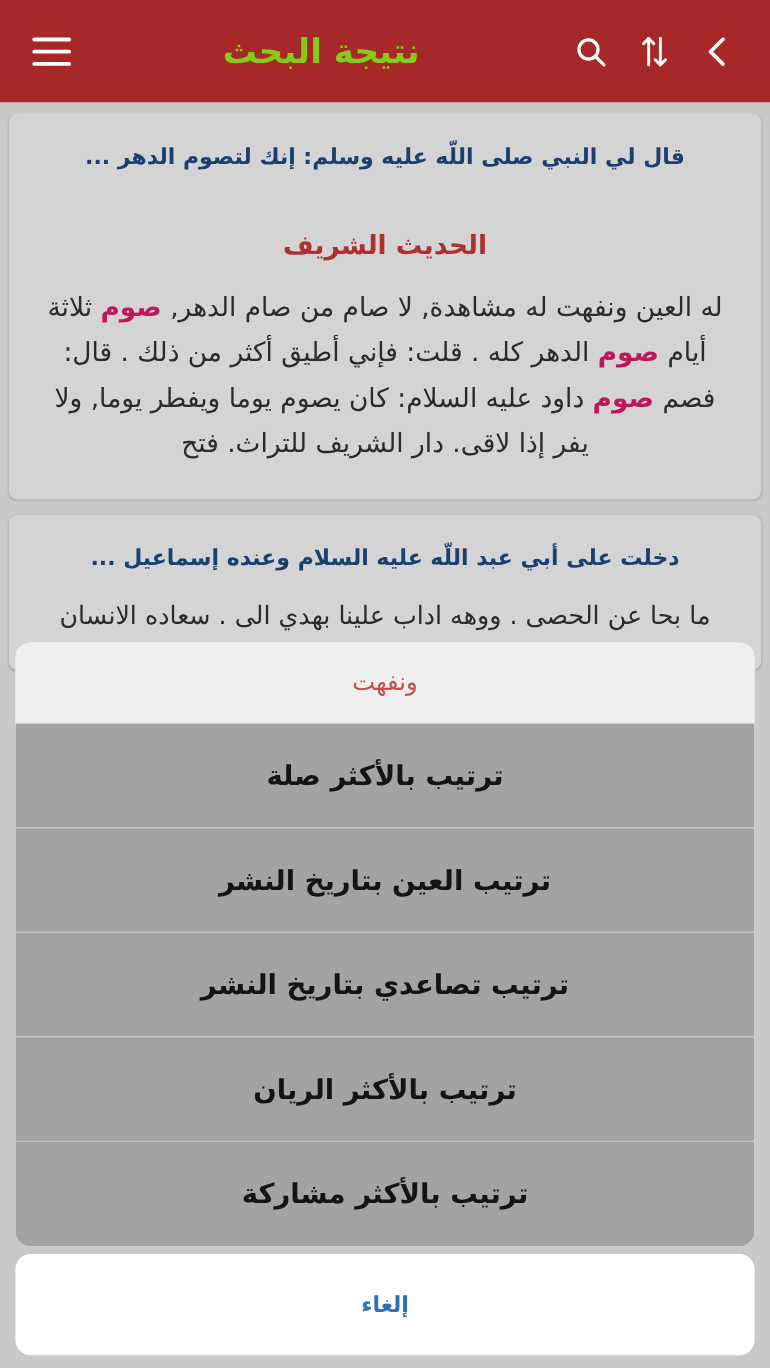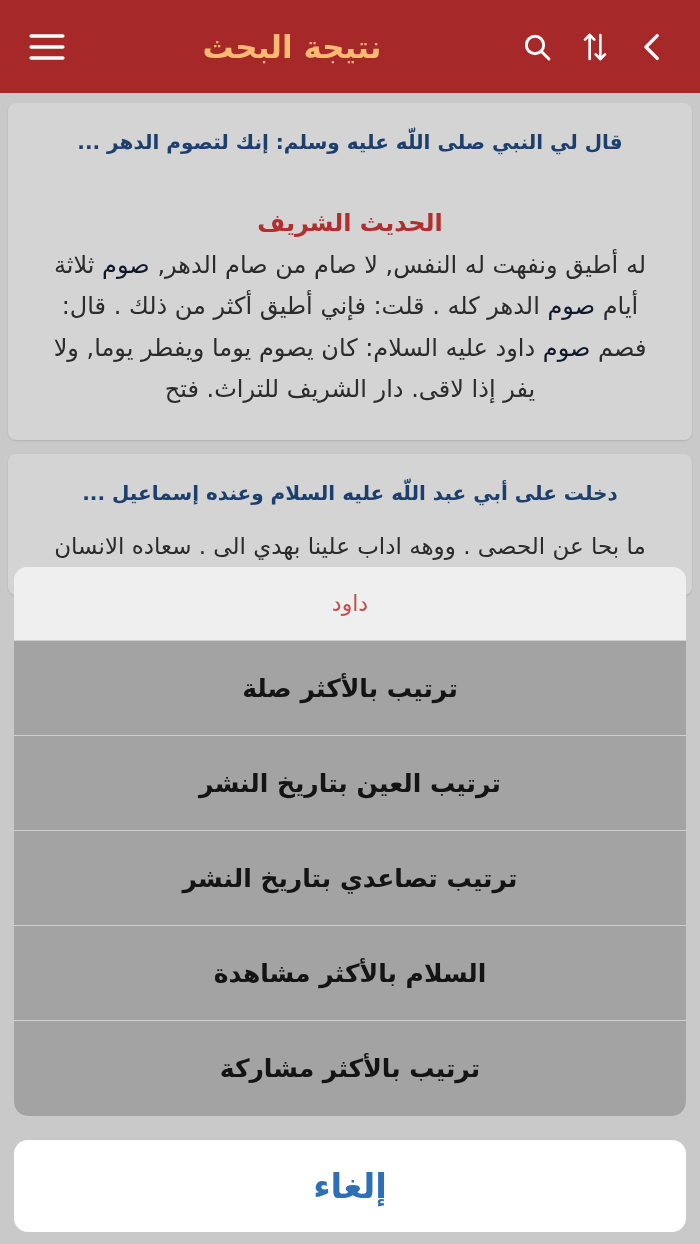--- a/index.html
+++ b/index.html
@@ -24,21 +24,21 @@
     background: #a62828;
     display: flex;
     align-items: center;
     padding: 0 18px;
     position: relative;
     z-index: 5;
   }
   .appbar .title {
     flex: 1;
     text-align: center;
-    color: #fdba74;
+    color: #84cc16;
     font-size: 31px;
     font-weight: bold;
     letter-spacing: 0px;
   }
   .icon-btn {
     width: 58px;
     height: 58px;
     display: flex;
     align-items: center;
     justify-content: center;
@@ -69,29 +69,29 @@
     font-weight: bold;
     text-align: center;
     line-height: 1.5;
     margin-bottom: 52px;
   }
   .section-label {
     color: #b03030;
     font-size: 24px;
     font-weight: bold;
     text-align: center;
-    margin-bottom: 8px;
+    margin-bottom: 22px;
   }
   .body-text {
     color: #2b2b2b;
     font-size: 24px;
     line-height: 1.72;
     text-align: center;
   }
-  .body-text b { font-weight: normal; color: #0f172a; }
+  .body-text b { font-weight: bold; color: #be185d; }
 
   .card2 .card-title { margin-bottom: 20px; }
 
   
   .dim {
     position: absolute;
     inset: 0;
     background: rgba(0,0,0,0.0);
     z-index: 10;
   }
@@ -120,28 +120,28 @@
   }
   .sheet-row:last-child { border-bottom: none; }
   .sheet-header {
     height: 74px;
     background: #efefef;
     color: #c0504d;
     font-size: 22px;
     font-weight: normal;
   }
   .sheet-cancel {
-    margin-top: 24px;
+    margin-top: 7px;
     height: 92px;
     border-radius: 14px;
     background: #ffffff;
     display: flex;
     align-items: center;
     justify-content: center;
-    font-size: 34px;
+    font-size: 20px;
     font-weight: bold;
     color: #2f6fb5;
   }
 
   
   .behind-line {
     color: #2b2b2b;
     font-size: 23px;
     text-align: center;
     line-height: 1.6;
@@ -180,37 +180,37 @@
         <line x1="2" y1="16" x2="22" y2="16"></line>
       </svg>
     </div>
   </div>
 
   <div class="content">
 
     <div class="card">
       <div class="card-title">قال لي النبي صلى اللّه عليه وسلم: إنك لتصوم الدهر ...</div>
       <div class="section-label">الحديث الشريف</div>
-      <div class="body-text" id="body-0"><span>له أطيق ونفهت له النفس, لا صام من صام الدهر, </span><b>صوم</b><span> ثلاثة أيام </span><b>صوم</b><span> الدهر كله . قلت: فإني أطيق أكثر من ذلك . قال: فصم </span><b>صوم</b><span> داود عليه السلام: كان يصوم يوما ويفطر يوما, ولا يفر إذا لاقى. دار الشريف للتراث. فتح</span></div>
+      <div class="body-text" id="body-0"><span>له العين ونفهت له مشاهدة, لا صام من صام الدهر, </span><b>صوم</b><span> ثلاثة أيام </span><b>صوم</b><span> الدهر كله . قلت: فإني أطيق أكثر من ذلك . قال: فصم </span><b>صوم</b><span> داود عليه السلام: كان يصوم يوما ويفطر يوما, ولا يفر إذا لاقى. دار الشريف للتراث. فتح</span></div>
     </div>
 
     <div class="card card2">
       <div class="card-title">دخلت على أبي عبد اللّه عليه السلام وعنده إسماعيل ...</div>
       <div class="behind-line">ما بحا عن الحصى . ووهه اداب علينا بهدي الى . سعاده الانسان</div>
     </div>
 
   </div>
 
   <div class="dim"></div>
 
   <div class="sheet">
     <div class="sheet-group">
-      <div class="sheet-row sheet-header">داود</div>
+      <div class="sheet-row sheet-header">ونفهت</div>
       <div class="sheet-row">ترتيب بالأكثر صلة</div>
       <div class="sheet-row">ترتيب العين بتاريخ النشر</div>
       <div class="sheet-row">ترتيب تصاعدي بتاريخ النشر</div>
-      <div class="sheet-row">السلام بالأكثر مشاهدة</div>
+      <div class="sheet-row">ترتيب بالأكثر الريان</div>
       <div class="sheet-row">ترتيب بالأكثر مشاركة</div>
     </div>
     <div class="sheet-cancel">إلغاء</div>
   </div>
 
 </div>
 
 </body></html>

